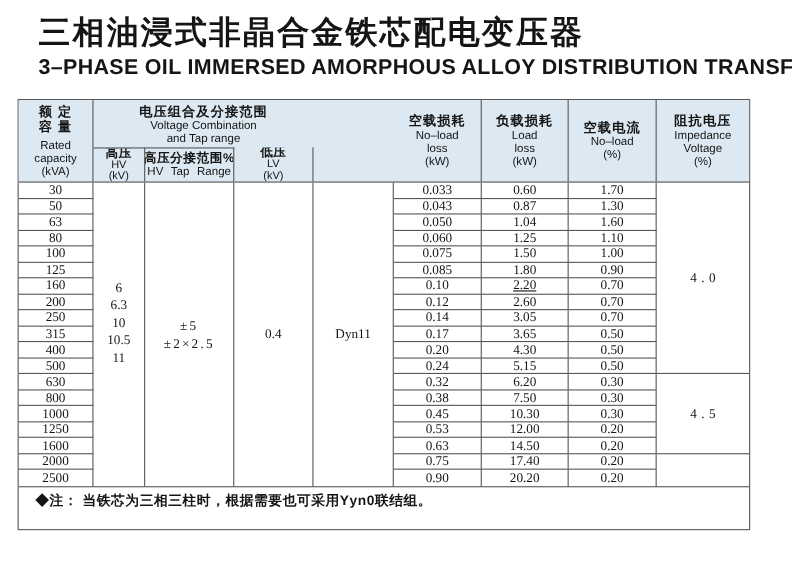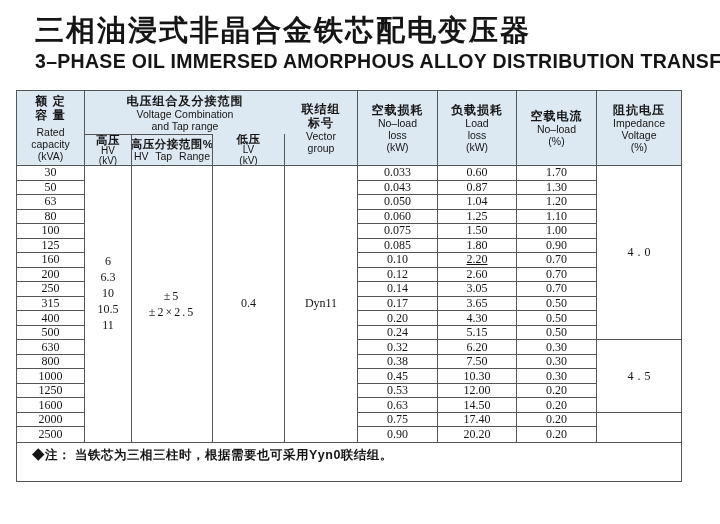--- a/index.html
+++ b/index.html
@@ -125,26 +125,20 @@
       <div class="h-cn-sm">高压分接范围%</div>
       <div class="h-en">HV Tap Range</div>
     </div>
 
     <div class="hcell sub-lv">
       <div class="h-cn-sm">低压</div>
       <div class="h-en-sm">LV</div>
       <div class="h-en-sm">(kV)</div>
     </div>
 
-    <div class="hcell c5">
-      <div class="h-cn">联结组</div>
-      <div class="h-cn">标号</div>
-      <div class="h-en">Vector</div>
-      <div class="h-en">group</div>
-    </div>
 
     <div class="hcell c6">
       <div class="h-cn">空载损耗</div>
       <div class="h-en">No–load</div>
       <div class="h-en">loss</div>
       <div class="h-en">(kW)</div>
     </div>
 
     <div class="hcell c7">
       <div class="h-cn">负载损耗</div>
@@ -172,21 +166,21 @@
       <div class="bcell " style="grid-area: 1 / 6 / span 1;">0.033</div>
       <div class="bcell " style="grid-area: 1 / 7 / span 1;">0.60</div>
       <div class="bcell " style="grid-area: 1 / 8 / span 1;">1.70</div>
       <div class="bcell " style="grid-area: 2 / 1 / span 1;">50</div>
       <div class="bcell " style="grid-area: 2 / 6 / span 1;">0.043</div>
       <div class="bcell " style="grid-area: 2 / 7 / span 1;">0.87</div>
       <div class="bcell " style="grid-area: 2 / 8 / span 1;">1.30</div>
       <div class="bcell " style="grid-area: 3 / 1 / span 1;">63</div>
       <div class="bcell " style="grid-area: 3 / 6 / span 1;">0.050</div>
       <div class="bcell " style="grid-area: 3 / 7 / span 1;">1.04</div>
-      <div class="bcell " style="grid-area: 3 / 8 / span 1;">1.20</div>
+      <div class="bcell " style="grid-area: 3 / 8 / span 1;">1.60</div>
       <div class="bcell " style="grid-area: 4 / 1 / span 1;">80</div>
       <div class="bcell " style="grid-area: 4 / 6 / span 1;">0.060</div>
       <div class="bcell " style="grid-area: 4 / 7 / span 1;">1.25</div>
       <div class="bcell " style="grid-area: 4 / 8 / span 1;">1.10</div>
       <div class="bcell " style="grid-area: 5 / 1 / span 1;">100</div>
       <div class="bcell " style="grid-area: 5 / 6 / span 1;">0.075</div>
       <div class="bcell " style="grid-area: 5 / 7 / span 1;">1.50</div>
       <div class="bcell " style="grid-area: 5 / 8 / span 1;">1.00</div>
       <div class="bcell " style="grid-area: 6 / 1 / span 1;">125</div>
       <div class="bcell " style="grid-area: 6 / 6 / span 1;">0.085</div>

